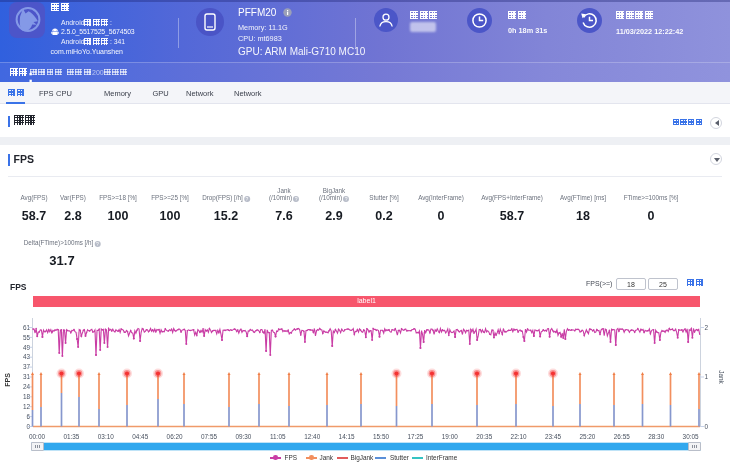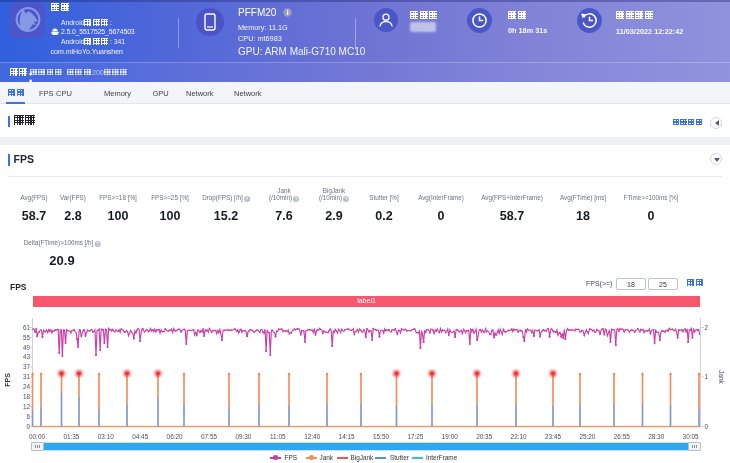--- a/index.html
+++ b/index.html
@@ -145,21 +145,21 @@
 <div class="sv" style="left:384px;top:208.5px">0.2</div>
 <div class="sl" style="left:441px;top:194px">Avg(InterFrame)</div>
 <div class="sv" style="left:441px;top:208.5px">0</div>
 <div class="sl" style="left:512px;top:194px">Avg(FPS+InterFrame)</div>
 <div class="sv" style="left:512px;top:208.5px">58.7</div>
 <div class="sl" style="left:583px;top:194px">Avg(FTime) [ms]</div>
 <div class="sv" style="left:583px;top:208.5px">18</div>
 <div class="sl" style="left:651px;top:194px">FTime&gt;=100ms [%]</div>
 <div class="sv" style="left:651px;top:208.5px">0</div>
 <div class="sl" style="left:62px;top:238.5px">Delta(FTime)&gt;100ms [/h]<span class="qm">?</span></div>
-<div class="sv" style="left:62px;top:252.5px;font-size:13px">20.9</div>
+<div class="sv" style="left:62px;top:252.5px;font-size:13px">31.7</div>
 
 <div class="abs" style="left:10px;top:281.5px;font-size:8.5px;font-weight:bold;color:#21242c">FPS</div>
 <div class="abs" style="left:586px;top:279.5px;font-size:7px;color:#454a55">FPS(&gt;=)</div>
 <div class="inp" style="left:616px;top:277.5px">18</div>
 <div class="inp" style="left:648px;top:277.5px">25</div>
 <div class="abs row" style="left:687px;top:279px;color:#3a73e8"><span class="g" style="--s:7px"></span><span class="g" style="--s:7px"></span></div>
 
 <div class="abs" id="redbar">label1</div>
 
 <svg width="730" height="443" viewBox="0 0 730 443" style="position:absolute;left:0;top:0">

